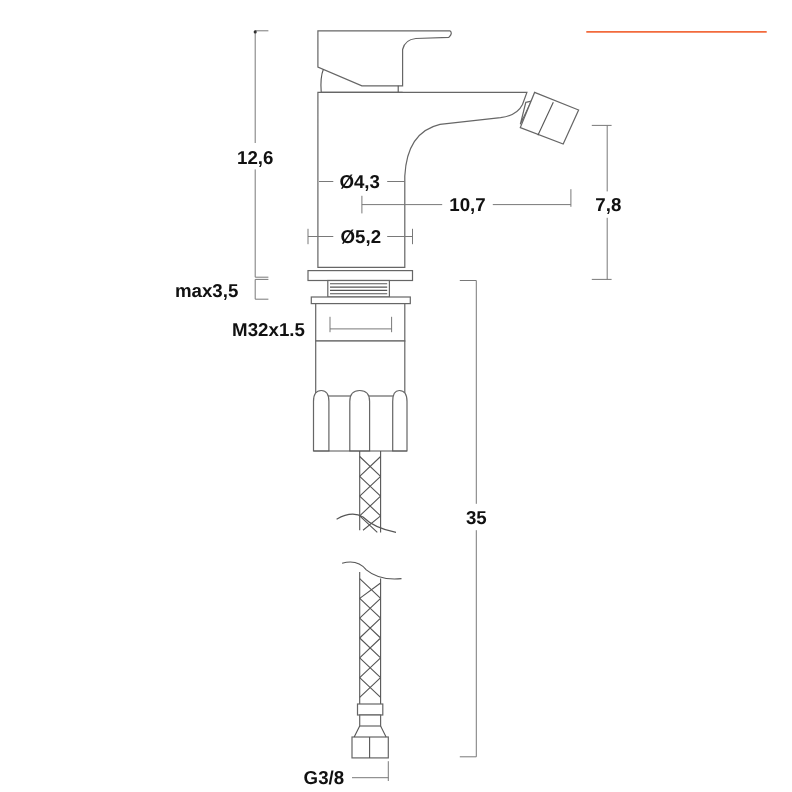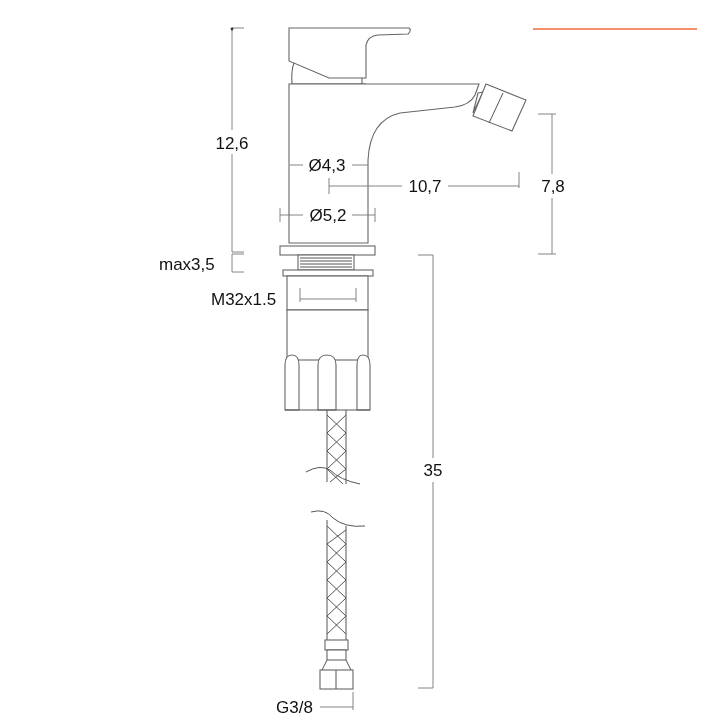--- a/index.html
+++ b/index.html
@@ -1,16 +1,16 @@
 <!DOCTYPE html>
 <html><head>
 <meta charset="utf-8">
 <style>
   html,body{margin:0;padding:0;background:#ffffff;}
-  #stage{position:relative;width:720px;height:720px;overflow:hidden;background:#fff;}
+  #stage{position:relative;width:720px;height:720px;overflow:hidden;background:#fff;font-weight:bold;}
   svg{position:absolute;left:0;top:0;}
   .ln{stroke:#555;stroke-width:1;fill:none;}
   .ol{stroke:#666;stroke-width:1.1;fill:#fff;}
   .dim{stroke:#777;stroke-width:0.9;fill:none;}
   .lbl{font-family:"Liberation Sans",sans-serif;font-size:17px;fill:#111;}
 </style>
 </head>
 <body>
 
 <div id="stage">

